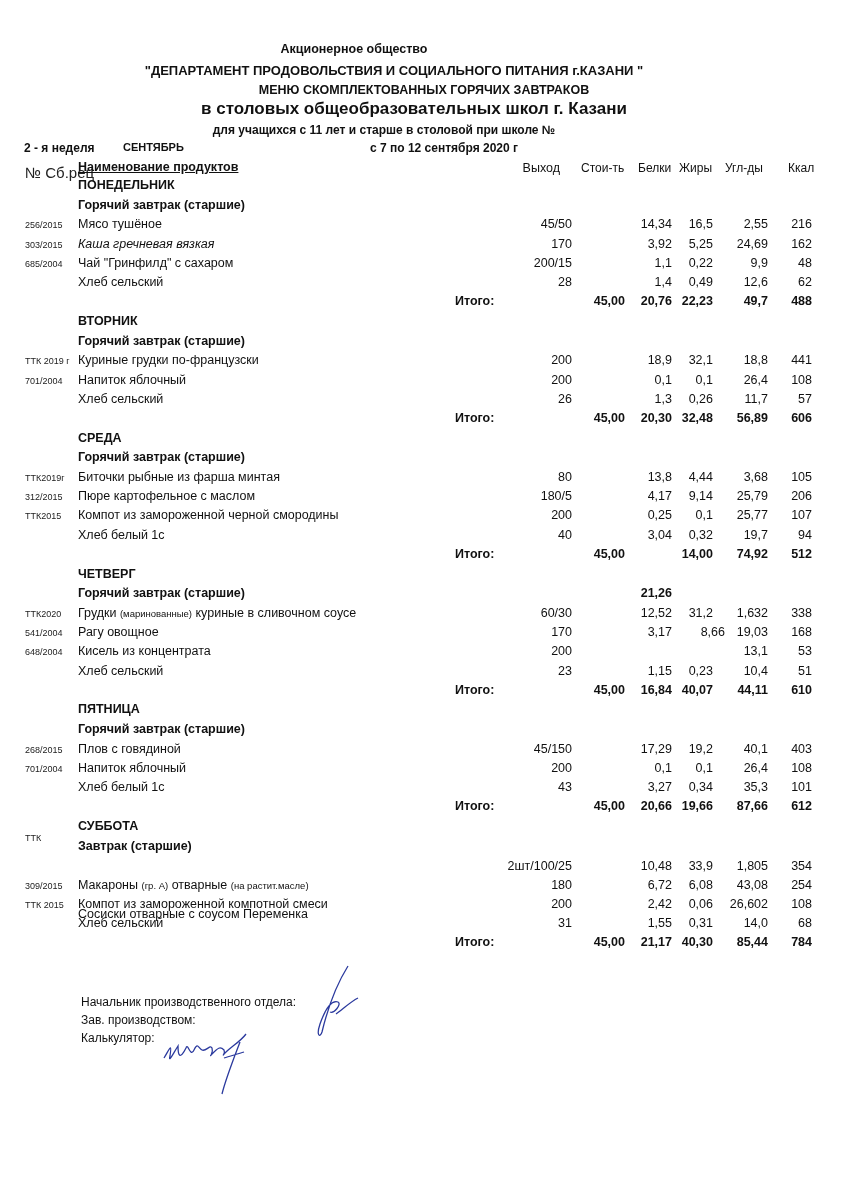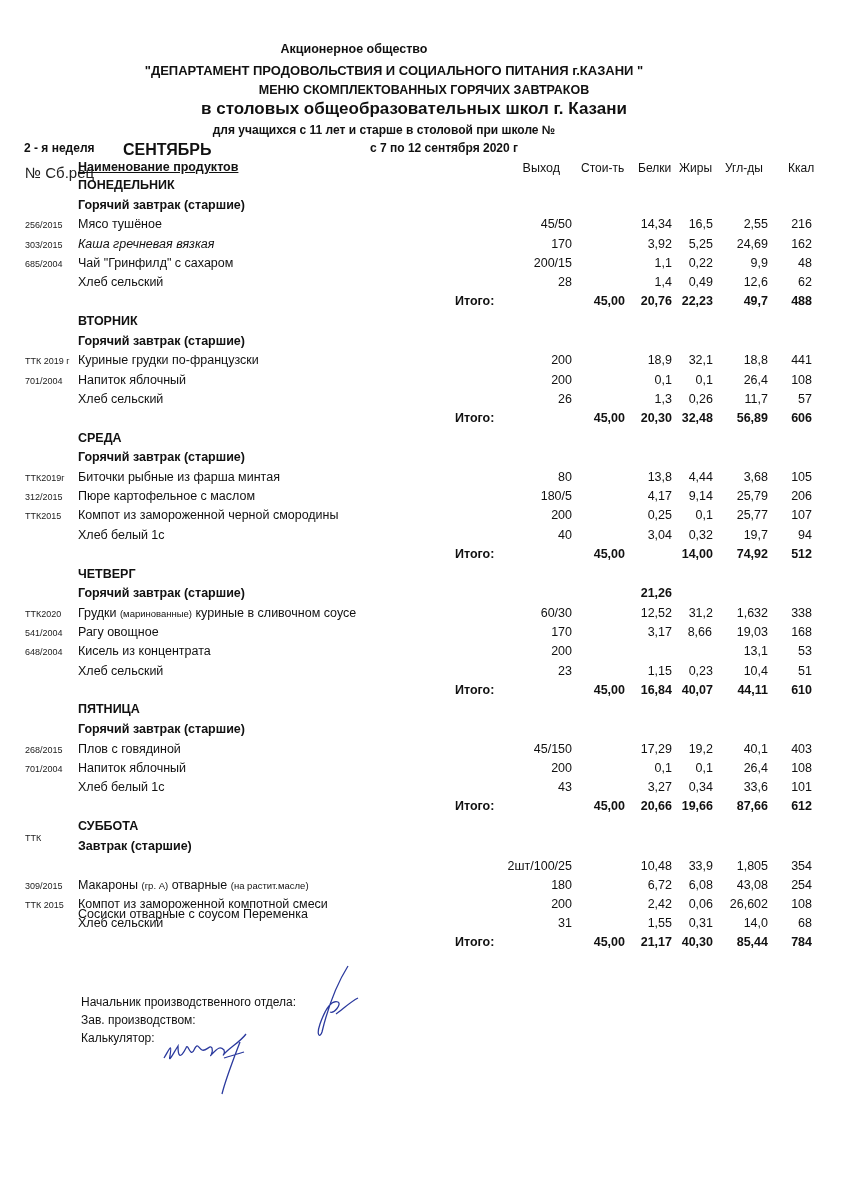--- a/index.html
+++ b/index.html
@@ -7,21 +7,21 @@
          font-family:"Liberation Sans", sans-serif; color:#111; }
   .hdr { position:absolute; left:0; width:848px; text-align:center; white-space:nowrap; }
   .h1 { top:42px; font-size:12.5px; font-weight:bold; left:-70px; }
   .h2 { top:63px; font-size:13px; font-weight:bold; left:-30px; }
   .h3 { top:83px; font-size:12.5px; font-weight:bold; left:0px; }
   .h4 { top:99px; font-size:17px; font-weight:bold; left:-10px; }
   .h5 { top:123px; font-size:12px; font-weight:bold; left:-40px; }
   .abs { position:absolute; white-space:nowrap; }
   .b { font-weight:bold; }
   .week { top:141px; left:24px; font-size:12px; }
-  .month { top:141px; left:123px; font-size:16px; }
+  .month { top:141px; left:123px; font-size:11px; }
   .dates { top:141px; left:370px; font-size:12px; }
   .colhdr { top:161px; font-size:12px; }
   .code { font-size:9px; left:25px; color:#222; }
   .name { left:78px; font-size:12.5px; }
   .num { font-size:12.5px; text-align:right; }
   .small { font-size:9.5px; }
   .sigline { left:81px; font-size:12px; }
   svg.sig { position:absolute; }
 </style>
 </head>
@@ -151,21 +151,21 @@
     <div class="abs name" style="top: 605.9px; left: 78px;"><span>Грудки </span><span class="small">(маринованные)</span><span> куриные в сливочном соусе</span></div>
     <div class="abs num" style="top: 605.9px; right: 276px;">60/30</div>
     <div class="abs num" style="top: 605.9px; right: 176px;">12,52</div>
     <div class="abs num" style="top: 605.9px; right: 135px;">31,2</div>
     <div class="abs num" style="top: 605.9px; right: 80px;">1,632</div>
     <div class="abs num" style="top: 605.9px; right: 36px;">338</div>
     <div class="abs code" style="top: 628.1px; left: 25px;">541/2004</div>
     <div class="abs name" style="top: 625.1px; left: 78px;">Рагу овощное</div>
     <div class="abs num" style="top: 625.1px; right: 276px;">170</div>
     <div class="abs num" style="top: 625.1px; right: 176px;">3,17</div>
-    <div class="abs num" style="top: 625.1px; right: 136px; margin-left: 43px;">8,66</div>
+    <div class="abs num" style="top: 625.1px; right: 123px; margin-left: 43px;">8,66</div>
     <div class="abs num" style="top: 625.1px; right: 80px;">19,03</div>
     <div class="abs num" style="top: 625.1px; right: 36px;">168</div>
     <div class="abs code" style="top: 647.3px; left: 25px;">648/2004</div>
     <div class="abs name" style="top: 644.3px; left: 78px;">Кисель из концентрата</div>
     <div class="abs num" style="top: 644.3px; right: 276px;">200</div>
     <div class="abs num" style="top: 644.3px; right: 176px;"></div>
     <div class="abs num" style="top: 644.3px; right: 135px;"></div>
     <div class="abs num" style="top: 644.3px; right: 80px;">13,1</div>
     <div class="abs num" style="top: 644.3px; right: 36px;">53</div>
     <div class="abs name" style="top: 663.5px; left: 78px;">Хлеб сельский</div>
@@ -193,21 +193,21 @@
     <div class="abs name" style="top: 761px; left: 78px;">Напиток яблочный</div>
     <div class="abs num" style="top: 761px; right: 276px;">200</div>
     <div class="abs num" style="top: 761px; right: 176px;">0,1</div>
     <div class="abs num" style="top: 761px; right: 135px;">0,1</div>
     <div class="abs num" style="top: 761px; right: 80px;">26,4</div>
     <div class="abs num" style="top: 761px; right: 36px;">108</div>
     <div class="abs name" style="top: 780.2px; left: 78px;">Хлеб белый 1с</div>
     <div class="abs num" style="top: 780.2px; right: 276px;">43</div>
     <div class="abs num" style="top: 780.2px; right: 176px;">3,27</div>
     <div class="abs num" style="top: 780.2px; right: 135px;">0,34</div>
-    <div class="abs num" style="top: 780.2px; right: 80px;">33,6</div>
+    <div class="abs num" style="top: 780.2px; right: 80px;">35,3</div>
     <div class="abs num" style="top: 780.2px; right: 36px;">101</div>
     <div class="abs b name" style="top: 799.4px; left: 455px;">Итого:</div>
     <div class="abs num b" style="top: 799.4px; right: 223px;">45,00</div>
     <div class="abs num b" style="top: 799.4px; right: 176px;">20,66</div>
     <div class="abs num b" style="top: 799.4px; right: 135px;">19,66</div>
     <div class="abs num b" style="top: 799.4px; right: 80px;">87,66</div>
     <div class="abs num b" style="top: 799.4px; right: 36px;">612</div>
     <div class="abs b name" style="top: 819.1px; left: 78px;">СУББОТА</div>
     <div class="abs b name" style="top: 838.8px; left: 78px;">Завтрак (старшие)</div>
     <div class="abs code" style="top: 833px; left: 25px;">ТТК</div>

